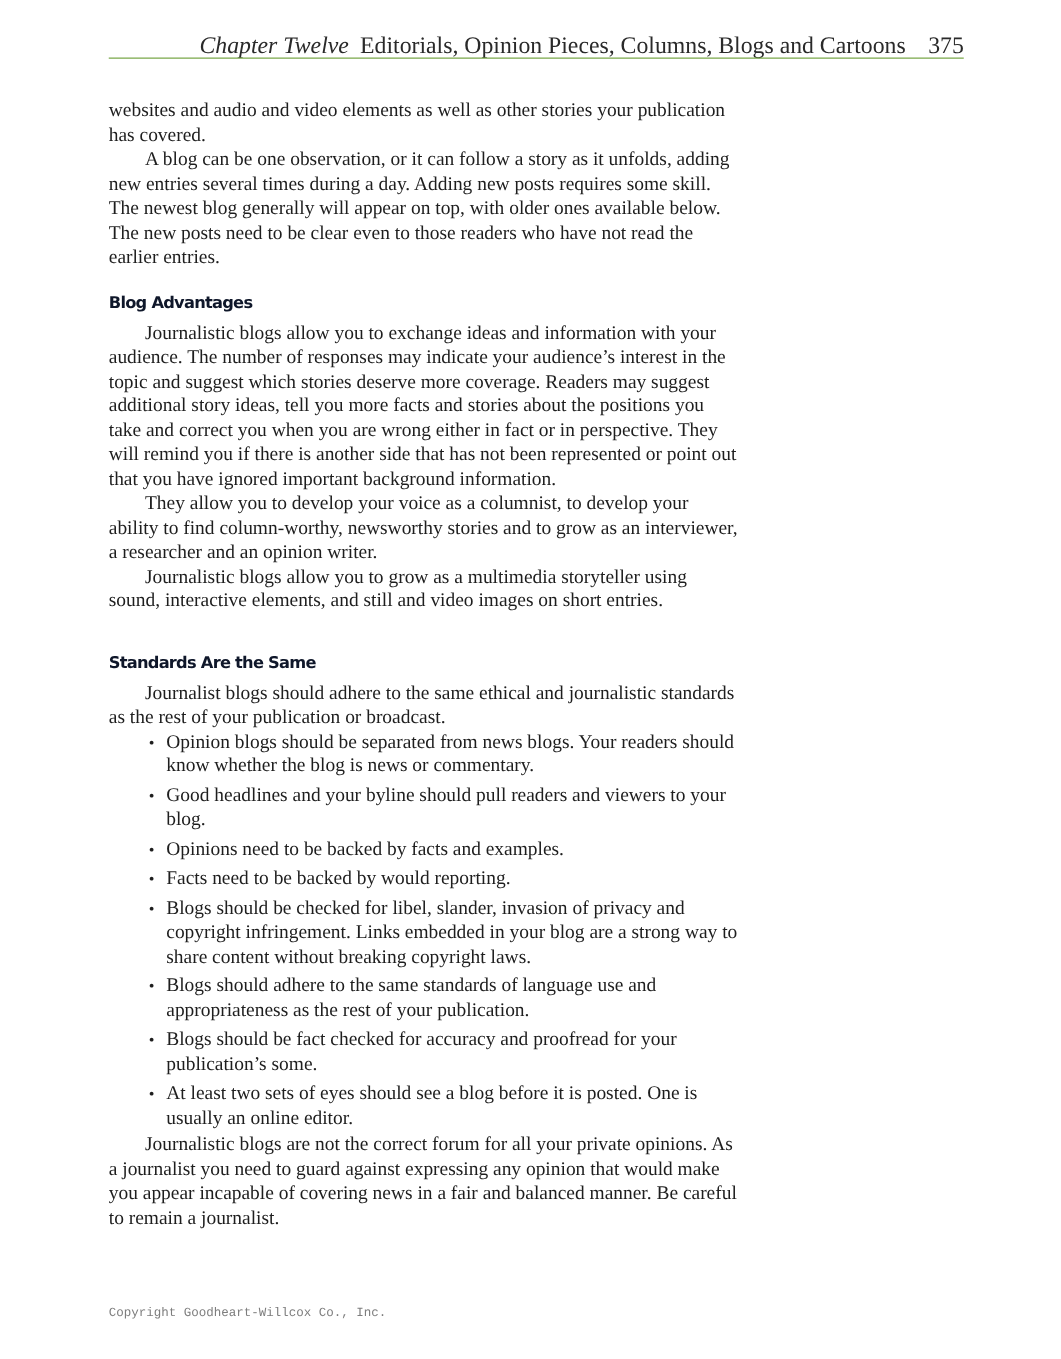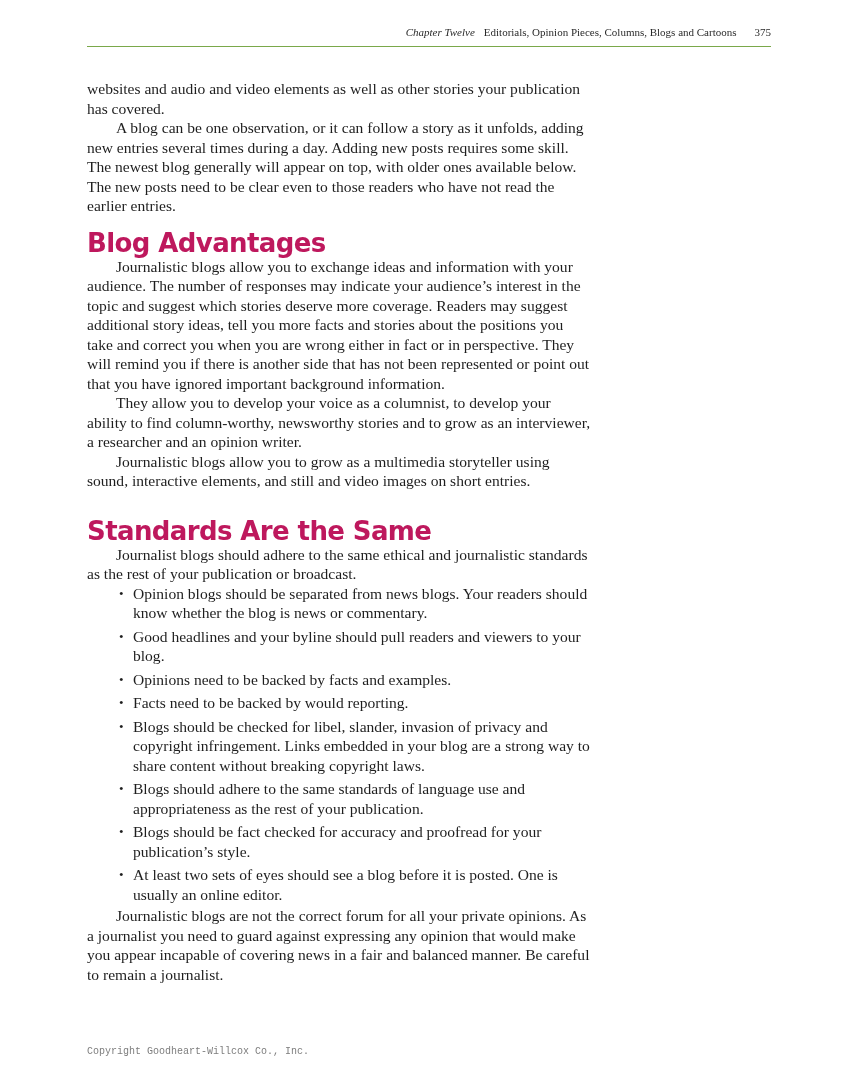--- a/index.html
+++ b/index.html
@@ -3,42 +3,42 @@
 <meta charset="utf-8">
 <style>
   html, body { margin: 0; padding: 0; background: #ffffff; }
   body { width: 849px; height: 1087px; position: relative; overflow: hidden; }
   .page { position: absolute; left: 0; top: 0; width: 849px; height: 1087px; }
 
   .running-head {
     position: absolute; left: 87px; top: 26px; width: 684px;
     text-align: right;
     font-family: "Liberation Serif", "DejaVu Serif", serif;
-    font-size: 11px; color: #2a2a2a; white-space: nowrap;
+    font-size: 19px; color: #2a2a2a; white-space: nowrap;
   }
   .running-head .chapter { font-style: italic; margin-right: 9px; }
   .running-head .folio { margin-left: 18px; }
   .rule {
     position: absolute; left: 87px; top: 46px; width: 684px; height: 1px;
     background: #7aa84a;
   }
 
   .body {
     position: absolute; left: 87px; top: 79px; width: 506px;
     font-family: "Liberation Serif", "DejaVu Serif", serif;
     font-size: 15.55px; line-height: 19.5px; color: #1e1e1e;
   }
   .body p { margin: 0; }
   .body p.indent { text-indent: 29px; }
 
   h2.section {
     margin: 15px 0 2px 0;
     font-family: "DejaVu Sans", "Liberation Sans", sans-serif;
-    font-weight: bold; font-size: 26px; line-height: 24px;
-    color: #be185d; letter-spacing: -0.6px;
+    font-weight: bold; font-size: 13px; line-height: 24px;
+    color: #0f172a; letter-spacing: -0.6px;
   }
   h2.section.second { margin-top: 28px; }
 
   ul.bullets { list-style: none; margin: 0; padding: 0 0 0 46px; }
   ul.bullets li { position: relative; margin: 0 0 4px 0; }
   ul.bullets li .dot {
     position: absolute; left: -14px; top: 0; font-size: 13px;
   }
   ul.bullets li:last-child { margin-bottom: 2px; }
 
@@ -70,21 +70,21 @@
     <h2 class="section second">Standards Are the Same</h2>
     <p class="indent">Journalist blogs should adhere to the same ethical and journalistic standards as the rest of your publication or broadcast.</p>
 
     <ul class="bullets">
       <li><span class="dot">•</span><span>Opinion blogs should be separated from news blogs. Your readers should know whether the blog is news or commentary.</span></li>
       <li><span class="dot">•</span><span>Good headlines and your byline should pull readers and viewers to your blog.</span></li>
       <li><span class="dot">•</span><span>Opinions need to be backed by facts and examples.</span></li>
       <li><span class="dot">•</span><span>Facts need to be backed by would reporting.</span></li>
       <li><span class="dot">•</span><span>Blogs should be checked for libel, slander, invasion of privacy and copyright infringement. Links embedded in your blog are a strong way to share content without breaking copyright laws.</span></li>
       <li><span class="dot">•</span><span>Blogs should adhere to the same standards of language use and appropriateness as the rest of your publication.</span></li>
-      <li><span class="dot">•</span><span>Blogs should be fact checked for accuracy and proofread for your publication’s style.</span></li>
+      <li><span class="dot">•</span><span>Blogs should be fact checked for accuracy and proofread for your publication’s some.</span></li>
       <li><span class="dot">•</span><span>At least two sets of eyes should see a blog before it is posted. One is usually an online editor.</span></li>
     </ul>
 
     <p class="indent">Journalistic blogs are not the correct forum for all your private opinions. As a journalist you need to guard against expressing any opinion that would make you appear incapable of covering news in a fair and balanced manner. Be careful to remain a journalist.</p>
   </div>
 
   <div class="footer">Copyright Goodheart-Willcox Co., Inc.</div>
 </div>
 
 </body></html>

